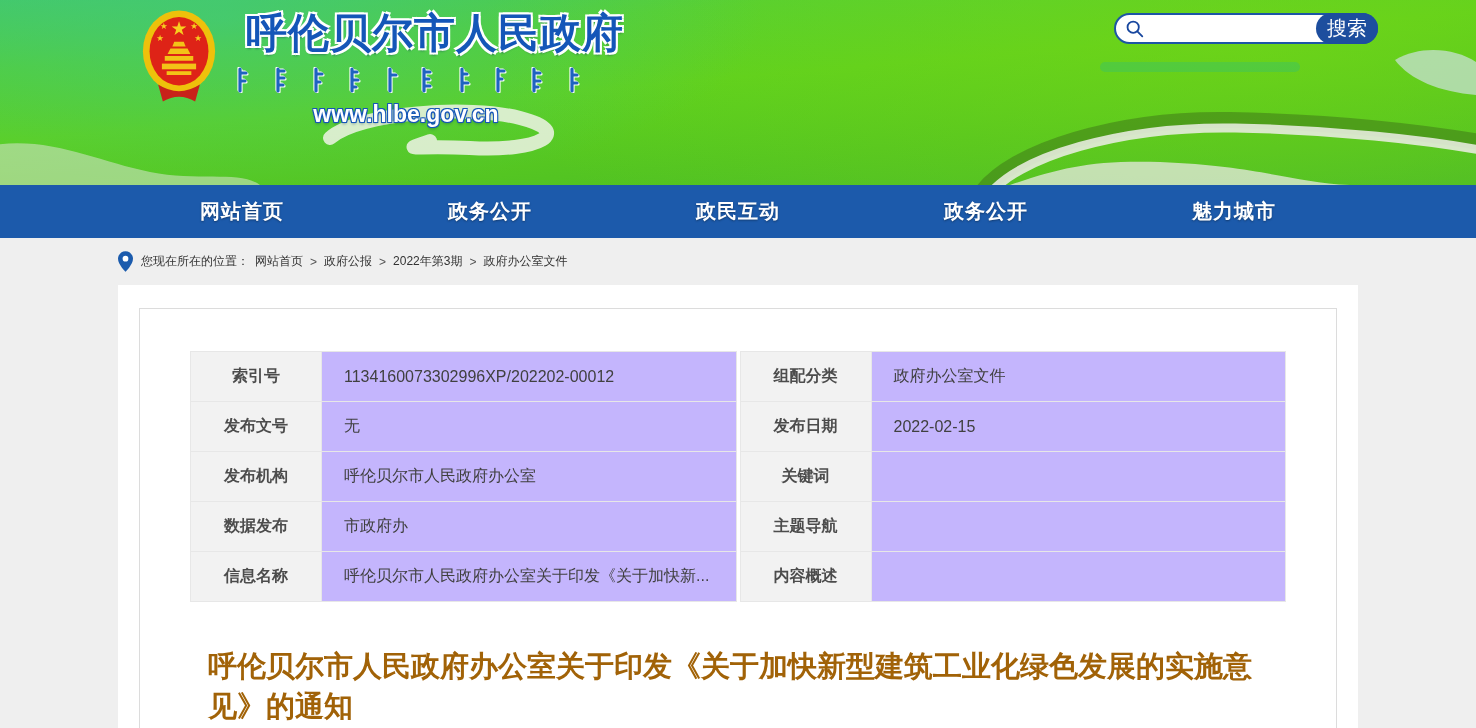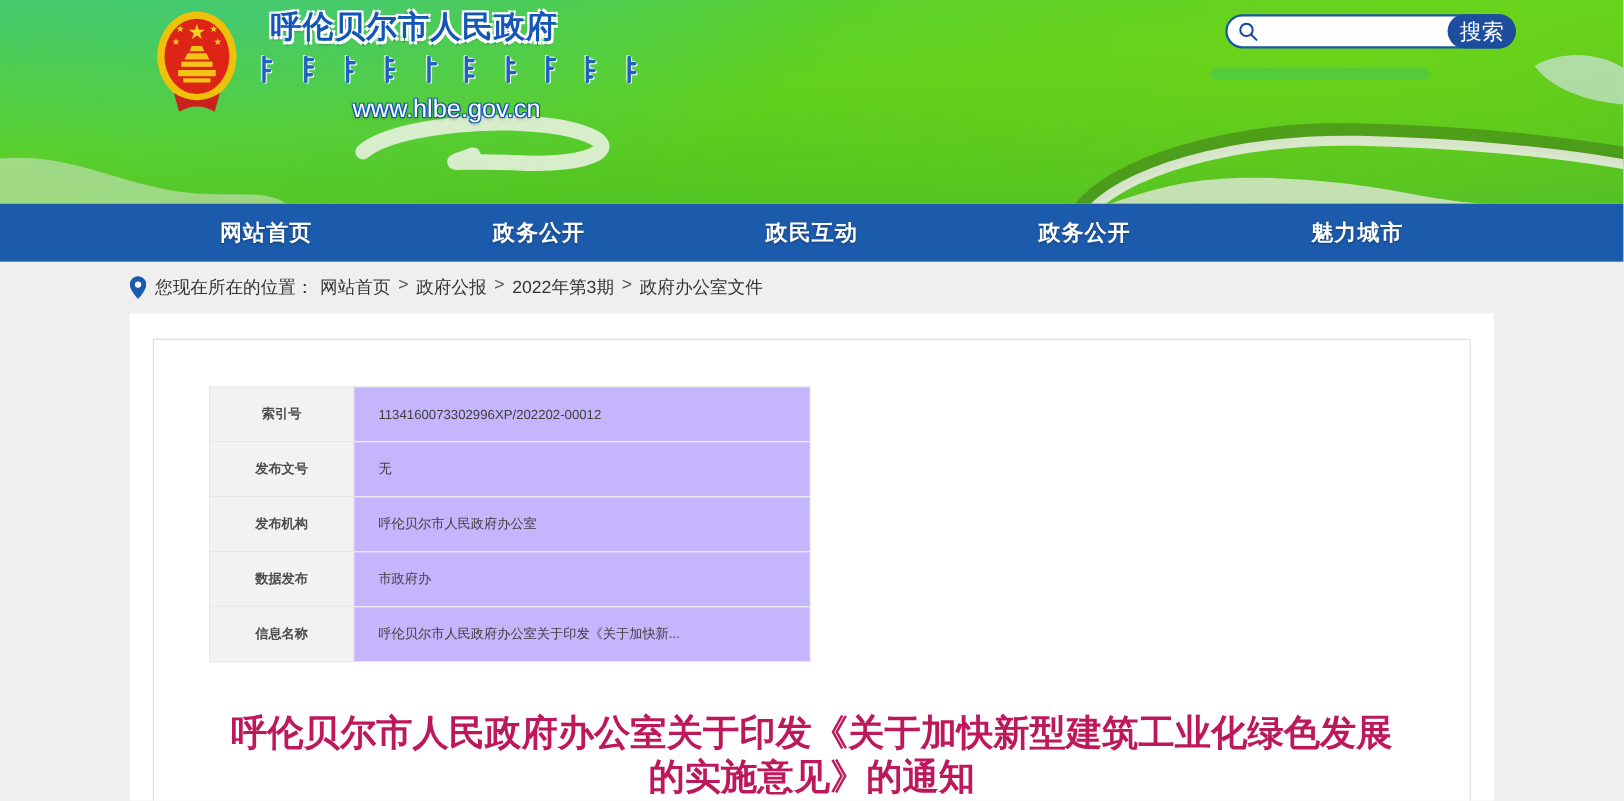--- a/index.html
+++ b/index.html
@@ -10,62 +10,62 @@
   .banner { position:relative; width:1476px; height:185px; overflow:hidden;
     background:
       radial-gradient(ellipse 900px 300px at 15% 10%, rgba(62,200,140,.55), rgba(62,200,140,0) 60%),
       radial-gradient(ellipse 1200px 420px at 85% 25%, rgba(120,215,20,.55), rgba(120,215,20,0) 65%),
       linear-gradient(175deg,#46c95e 0%,#55cf33 22%,#5ed01f 45%,#53c422 72%,#49b92a 100%); }
   .banner-art { position:absolute; left:0; top:0; }
 
   .emblem { position:absolute; left:141px; top:8px; width:76px; height:96px; }
 
   .site-ident { position:absolute; left:226px; top:6px; width:400px; cursor:pointer; }
-  .site-title { font-size:28px; font-weight:bold; color:#1456b8; letter-spacing:1px; white-space:nowrap;
+  .site-title { font-size:41px; font-weight:bold; color:#1456b8; letter-spacing:1px; white-space:nowrap;
     text-shadow:-2px -2px 0 #fff, 2px -2px 0 #fff, -2px 2px 0 #fff, 2px 2px 0 #fff, 0 3px 2px rgba(0,40,90,.35);padding-left:20px; }
   .mongolian { margin-top:6px; margin-left:6px; height:26px; }
-  .site-url { margin-top:4px; text-align:center; width:360px; font-size:23px; font-weight:normal; color:#ffffff;
+  .site-url { margin-top:4px; text-align:center; width:360px; font-size:23px; font-weight:bold; color:#ffffff;
     text-shadow:-1px -1px 0 #1456b8, 1px -1px 0 #1456b8, -1px 1px 0 #1456b8, 1px 1px 0 #1456b8, 0 2px 3px rgba(0,40,90,.4); }
 
   .search-box { position:absolute; left:1114px; top:13px; width:264px; height:31px;
     background:#ffffff; border:2px solid #1d55a5; border-radius:17px; display:flex; align-items:center; }
   .search-box .mag { margin-left:9px; flex:0 0 auto; }
   .search-input { flex:1; border:none; outline:none; background:transparent; height:25px;
     font-size:14px; padding:0 6px; min-width:0; }
   .search-btn { flex:0 0 auto; width:62px; height:31px; margin:-2px -2px -2px 0;
     background:#1d4e9e; color:#fff; border:none; border-radius:17px;
     font-size:20px; cursor:pointer; font-family:inherit; }
 
   
   .nav { width:1476px; height:53px; background:#1c5aab; }
   .nav-inner { width:1240px; height:53px; margin:0 auto; display:flex; }
   .nav-item { flex:1; display:flex; align-items:center; justify-content:center;
     color:#ffffff; font-size:20px; font-weight:bold; letter-spacing:1px; cursor:pointer;
     text-shadow:0 1px 2px rgba(0,0,0,.35); }
 
   
   .crumb-bar { width:1476px; height:47px; background:#efefef; display:flex; align-items:center; }
-  .crumb-inner { width:1240px; margin:12px auto; display:flex; font-size:16px; color:#333; }
+  .crumb-inner { width:1240px; margin:12px auto; display:flex; align-items:center; font-size:12px; color:#333; }
   .pin { margin-right:8px; }
   .crumb-prefix { margin-right:6px; }
   .crumb-link { color:#333; cursor:pointer; }
   .crumb-sep { margin:0 7px; color:#555; }
 
   
   .card { width:1240px; margin:0 auto; background:#ffffff; height:443px; overflow:hidden; }
   .inner-box { width:1198px; margin:23px auto 0; border:1px solid #dcdcdc; height:640px; background:#fff; }
 
   .tables { display:flex; gap:3px; padding:42px 50px 0 50px; }
   table.meta { border-collapse:collapse; width:547px; table-layout:fixed; }
-  table.meta td { border:1px solid #e7e7e7; height:50px; font-size:12px; vertical-align:middle; }
+  table.meta td { border:1px solid #e7e7e7; height:50px; font-size:16px; vertical-align:middle; }
   td.m-label { width:131px; background:#f2f2f2; text-align:center; font-weight:bold; color:#4c4c4c; }
   td.m-value { background:#c4b5fd; color:#404040; padding:0 10px 0 22px; white-space:nowrap; overflow:hidden; }
 
-  .doc-title { max-width:1060px; margin:44px auto 0; text-align:center;
-    font-size:33px; line-height:40px; font-weight:bold; color:#be185d; }
+  .doc-title { max-width:1060px; margin:44px auto 0; 
+    font-size:29px; line-height:40px; font-weight:bold; color:#a16207; }
 </style>
 </head>
 <body>
 
 <div class="banner">
   <svg class="banner-art" width="1476" height="185" viewBox="0 0 1476 185">
     <path d="M330,138 C360,112 470,105 520,118 C575,132 540,152 470,148 C410,145 400,152 430,141" fill="none" stroke="#eef3e6" stroke-width="14" stroke-linecap="round" opacity="0.85"></path>
     <path d="M-30,150 C40,130 90,160 150,172 C200,182 240,170 260,185 L-30,185 Z" fill="#d8e4cf" opacity="0.55"></path>
     <path d="M980,195 C1010,150 1120,118 1230,120 C1330,122 1420,132 1480,142" fill="none" stroke="#3f7a17" stroke-width="16" opacity="0.55"></path>
     <path d="M985,200 C1015,155 1125,126 1235,128 C1335,130 1425,140 1480,150" fill="none" stroke="#e6ebdd" stroke-width="9" opacity="0.9"></path>
@@ -169,17 +169,41 @@
             <td class="m-label">数据发布</td>
             <td class="m-value">市政府办</td>
           </tr>
           <tr>
             <td class="m-label">信息名称</td>
             <td class="m-value">呼伦贝尔市人民政府办公室关于印发《关于加快新...</td>
           </tr>
         </tbody>
       </table>
 
+      <table class="meta">
+        <tbody>
+          <tr>
+            <td class="m-label">组配分类</td>
+            <td class="m-value">政府办公室文件</td>
+          </tr>
+          <tr>
+            <td class="m-label">发布日期</td>
+            <td class="m-value">2022-02-15</td>
+          </tr>
+          <tr>
+            <td class="m-label">关键词</td>
+            <td class="m-value"></td>
+          </tr>
+          <tr>
+            <td class="m-label">主题导航</td>
+            <td class="m-value"></td>
+          </tr>
+          <tr>
+            <td class="m-label">内容概述</td>
+            <td class="m-value"></td>
+          </tr>
+        </tbody>
+      </table>
     </div>
 
     <h1 class="doc-title">呼伦贝尔市人民政府办公室关于印发《关于加快新型建筑工业化绿色发展的实施意见》的通知</h1>
   </div>
 </div>
 
 </body></html>

